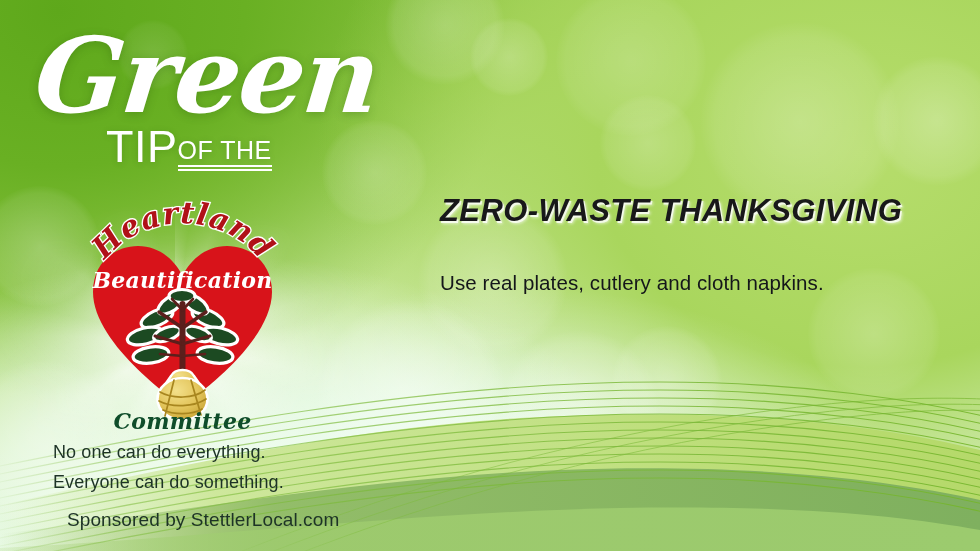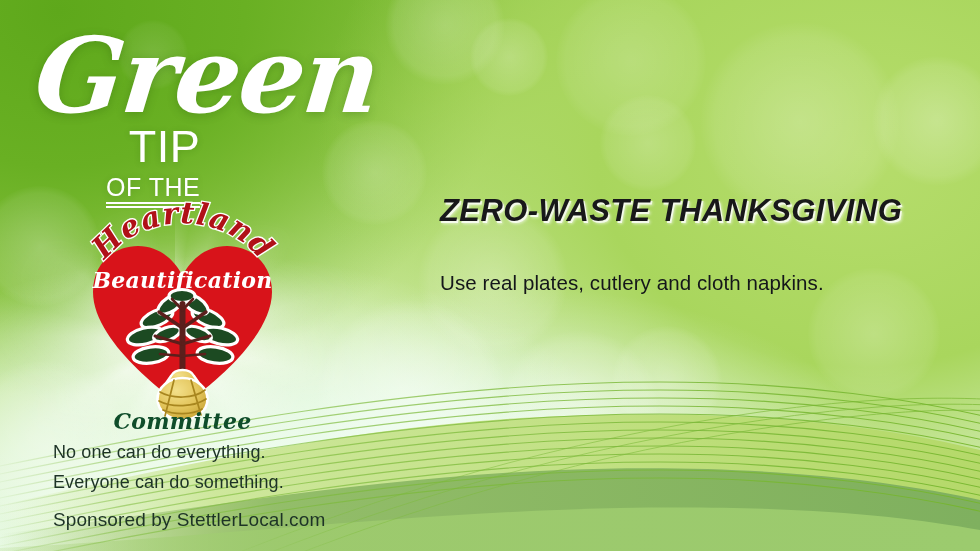--- a/index.html
+++ b/index.html
@@ -58,24 +58,23 @@
     font-family:"DejaVu Serif", serif;
     font-style:italic;font-weight:bold;
     font-size:104px;line-height:1;
     color:#ffffff;
     letter-spacing:-2px;
     transform:skewX(-6deg);
     text-shadow:0 2px 10px rgba(40,90,10,.30);
   }
   .tip-line{
     position:absolute;left:106px;top:126px;
-    display:flex;align-items:flex-end;gap:9px;
+    display:flex;align-items:flex-end;
     color:#ffffff;
     text-shadow:0 1px 6px rgba(40,90,10,.22);
-    flex-direction:column;
   }
   .tip-big{font-size:45px;line-height:.92;font-weight:400;letter-spacing:.5px;}
   .tip-small{
     font-size:25px;line-height:.92;font-weight:400;letter-spacing:.5px;
     padding-bottom:3px;
     border-bottom:2px solid #fff;
     position:relative;
   }
   .tip-small::after{
     content:"";position:absolute;left:0;right:0;bottom:-6px;height:2px;background:#fff;
@@ -83,21 +82,21 @@
 
   
   #logo{position:absolute;left:75px;top:196px;width:215px;height:238px;}
 
   
   #tagline{position:absolute;left:53px;top:437px;width:420px;}
   .tag-line{
     font-size:18px;line-height:30px;color:#1d3326;font-weight:400;letter-spacing:.1px;
   }
   .sponsor{
-    margin-top:12px;font-size:19px;color:#1d3326;letter-spacing:.1px;
+    margin-top:12px;font-size:19px;color:#1d3326;letter-spacing:.1px;margin-left:14px;
   }
 
   
   #tip{position:absolute;left:440px;top:193px;width:520px;}
   .tip-title{
     font-size:31px;font-weight:bold;font-style:italic;
     color:#18181a;letter-spacing:.4px;
     text-shadow:1.5px 1.5px 0 rgba(255,255,255,.75), 2.5px 2.5px 3px rgba(255,255,255,.55);
   }
   .tip-body{margin-top:24px;}

